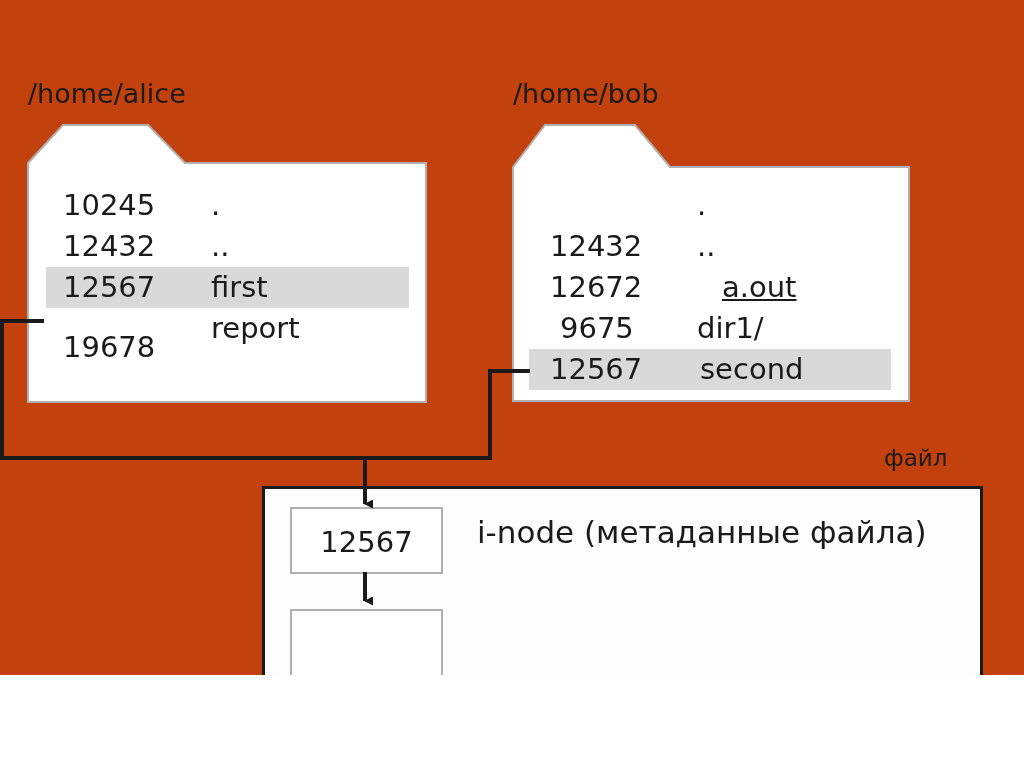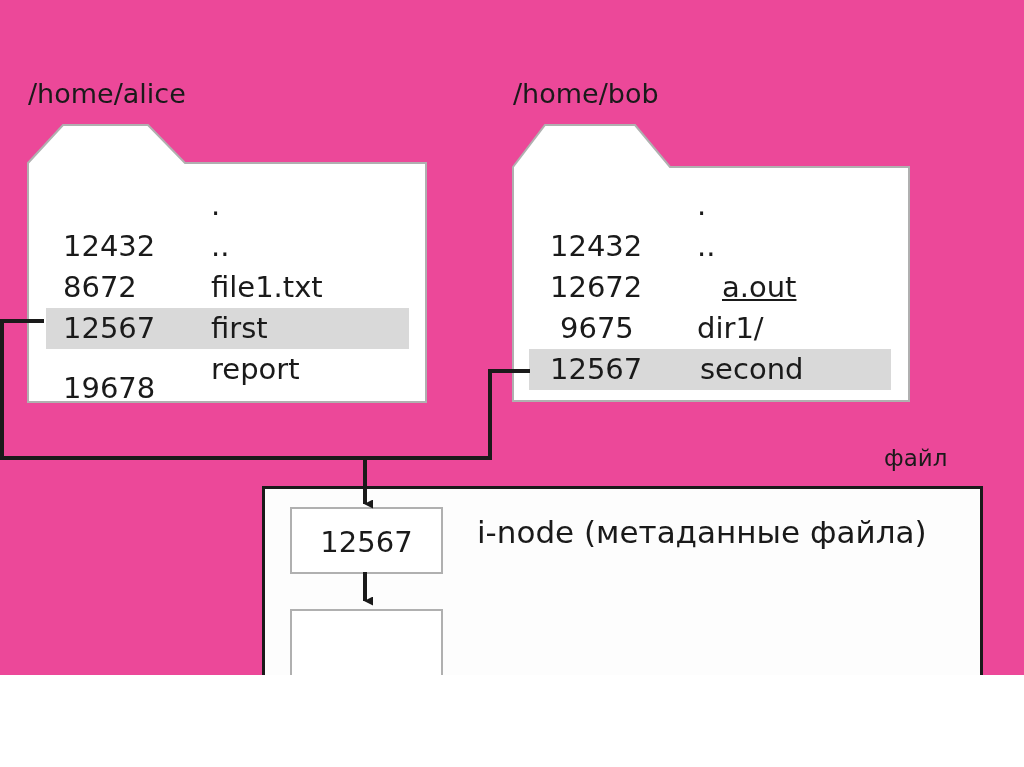--- a/index.html
+++ b/index.html
@@ -9,21 +9,21 @@
     background: #ffffff;
   }
   body {
     font-family: "DejaVu Sans", "Liberation Sans", sans-serif;
     color: #1a1a1a;
   }
   #canvas {
     position: relative;
     width: 1024px;
     height: 675px;
-    background: #ec4899;
+    background: #c2410c;
     overflow: hidden;
   }
 
   
   .folder-title {
     position: absolute;
     font-size: 27px;
     line-height: 1;
     color: #1a1a1a;
     white-space: nowrap;
@@ -119,32 +119,29 @@
 
   <div class="folder-title" style="left:28px; top:80px;">/home/alice</div>
 
   <svg class="folder-svg" width="1024" height="767" aria-hidden="true">
     <path d="M28,163 L28,402 L426,402 L426,163 L185,163 L148,125 L63,125 L28,163 Z" fill="#ffffff" stroke="#b0b0b0" stroke-width="2" stroke-linejoin="miter"></path>
   </svg>
 
   <div class="dir-rows" style="left:46px; top:185px; width:363px;">
 
     <div class="dir-row">
+      <span class="ino" style="left:17px;">10245</span>
       <span class="nm" style="left:165px;">.</span>
     </div>
 
     <div class="dir-row">
       <span class="ino" style="left:17px;">12432</span>
       <span class="nm" style="left:165px;">..</span>
     </div>
 
-    <div class="dir-row">
-      <span class="ino" style="left:17px;">8672</span>
-      <span class="nm" style="left:165px;">file1.txt</span>
-    </div>
 
     <div class="dir-row">
       <span class="hl" style="left:0px; width:363px;"></span>
       <span class="ino" style="left:17px;">12567</span>
       <span class="nm" style="left:165px;">first</span>
     </div>
 
     <div class="dir-row">
       <span class="ino" style="left:17px;margin-top:19px;">19678</span>
       <span class="nm" style="left:165px;">report</span>

